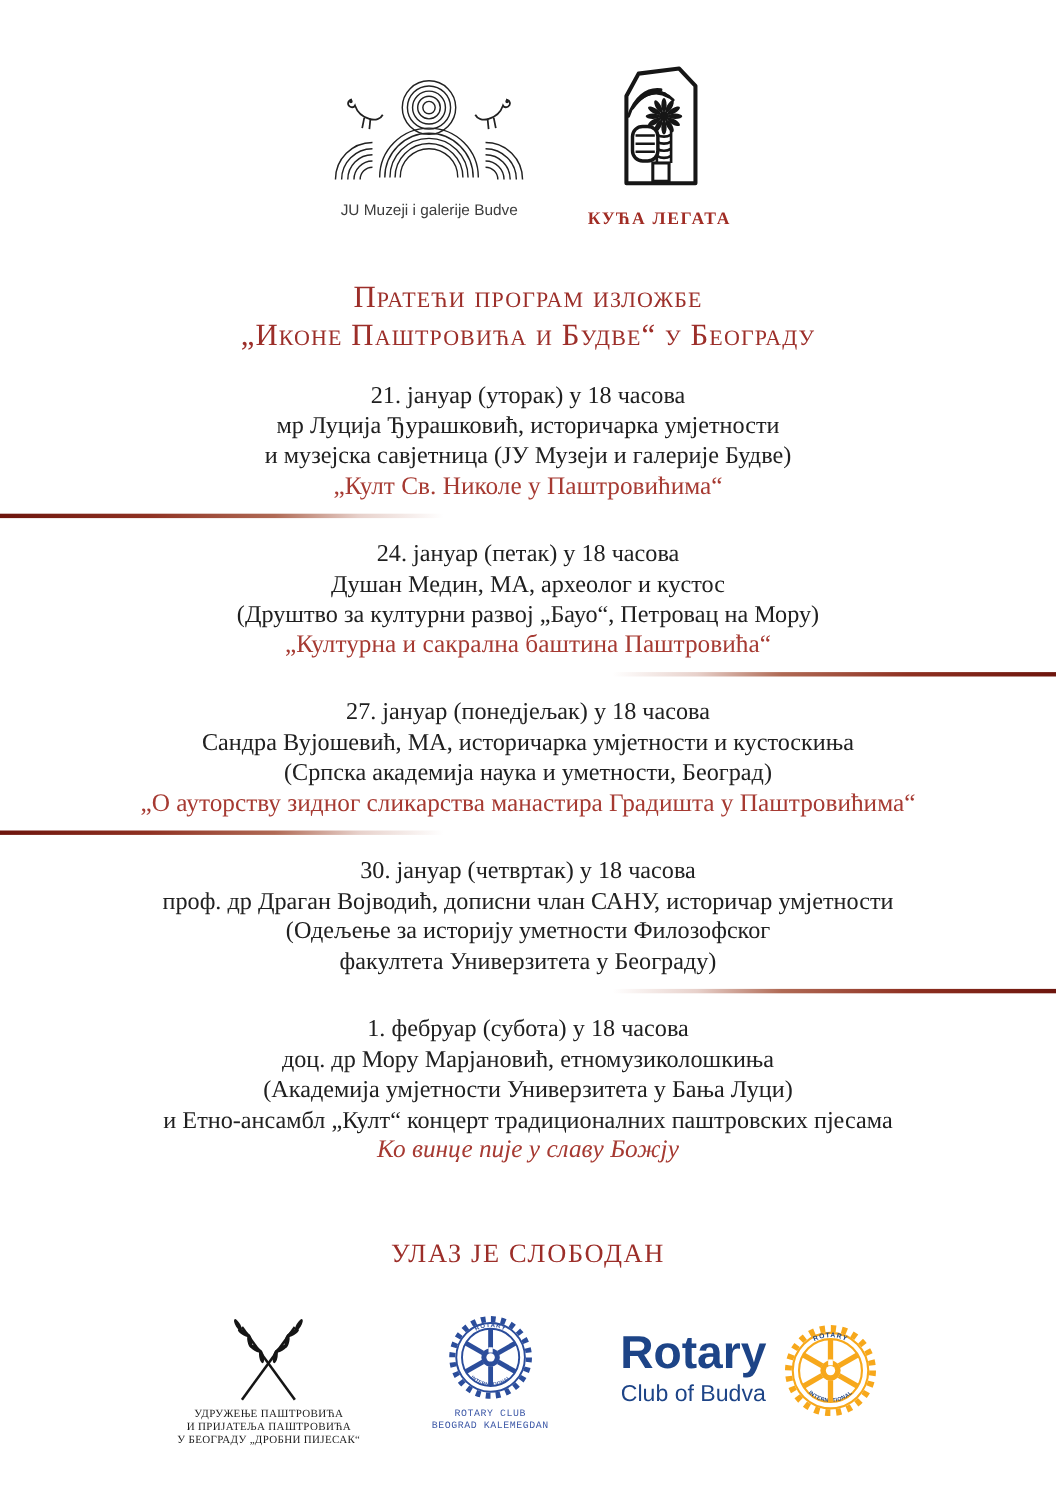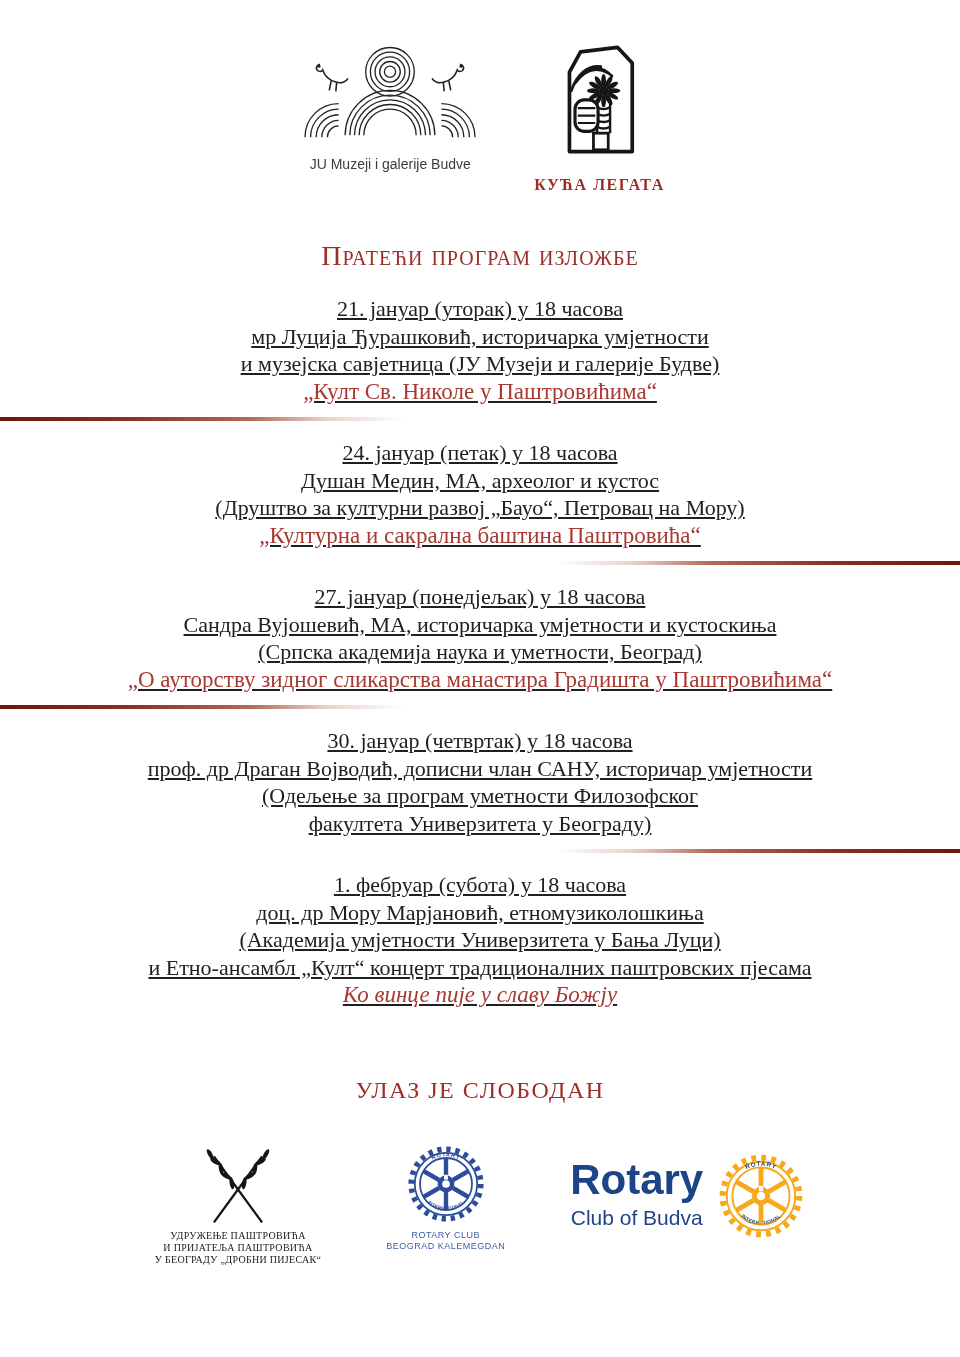--- a/index.html
+++ b/index.html
@@ -8,52 +8,52 @@
     width:960px; height:1357px;
     margin:0 auto;
     background:#ffffff;
     font-family:"Liberation Serif", serif;
     color:#202020;
     text-align:center;
     overflow:hidden;
   }
 
   
-  .top-logos { display:flex; justify-content:center; align-items:flex-start; gap:49px; padding-top:40px; }
+  .top-logos { display:flex; justify-content:center; align-items:center; gap:49px; padding-top:55px; }
   .logo-block { display:flex; flex-direction:column; align-items:center; }
   .muzeji-caption { font-family:"Liberation Sans", sans-serif; font-size:14px; color:#3c3c3c; margin-top:2px; }
   .legata-caption { font-size:16px; letter-spacing:1.5px; color:#a02c24; margin-top:18px; font-weight:bold; }
 
   
   .title { margin-top:44px;text-align:center; }
   .title-line {
     font-variant:small-caps;
     font-size:28px; line-height:35px;
     letter-spacing:1px;
     color:#9c2e29;
   }
 
   
-  .events { margin-top:22px;text-decoration:underline; }
+  .events { margin-top:22px; }
   .event { font-size:22px; line-height:27.5px; }
   .event .eline { color:#202020; }
   .event .etitle { color:#a63a32; font-size:23px; }
   .event .etitle.italic { font-style:italic; }
 
   .divider { height:4px; width:100%; margin:12px 0 18px 0; }
   .divider.left  { background:linear-gradient(to right, #6d150d 0%, #8f3122 14%, #b06a55 26%, rgba(187,123,106,0.35) 34%, rgba(190,130,110,0) 42%); }
   .divider.right { background:linear-gradient(to left,  #6d150d 0%, #8f3122 14%, #b06a55 26%, rgba(187,123,106,0.35) 34%, rgba(190,130,110,0) 42%); }
 
   
   .entrance { margin-top:68px; font-size:24px; letter-spacing:1.5px; color:#9c2e29; }
 
   
   .footer-logos { margin-top:40px; display:flex; justify-content:center; align-items:flex-start; gap:65px; }
   .assoc-caption { font-size:10px; line-height:12px; letter-spacing:0.3px; color:#1c1c1c; margin-top:4px; }
-  .beograd-caption { font-family:Liberation Sans, sans-serif; font-size:9px; line-height:11px; letter-spacing:0.5px; color:#3f5aa8; margin-top:6px; }
+  .beograd-caption { font-family:Liberation Mono, monospace; font-size:9px; line-height:11px; letter-spacing:0.5px; color:#3f5aa8; margin-top:6px; }
   .budva { display:flex; align-items:center; gap:14px; margin-top:8px; }
   .budva-text { font-family:"Liberation Sans", sans-serif; color:#1d4487; text-align:center; }
   .budva-name { font-size:42px; font-weight:bold; line-height:44px; }
   .budva-sub { font-size:21px; line-height:32px; }
   svg text { font-family:"Liberation Sans", sans-serif; }
 </style>
 </head>
 <body>
 
 <div class="page">
@@ -164,20 +164,21 @@
           <path d="M29 73 h19 M29 81 h19 M29 89 h19" fill="none" stroke="#161616" stroke-width="2.4"></path>
         </g>
         <rect x="46" y="100" width="16" height="18" fill="none" stroke="#161616" stroke-width="3"></rect>
       </svg>
       <div class="legata-caption">КУЋА ЛЕГАТА</div>
     </div>
   </div>
 
   <div class="title">
     <div class="title-line">Пратећи програм изложбе</div>
+    <div class="title-line">„Иконе Паштровића и Будве“ у Београду</div>
   </div>
 
   <section class="events">
 
     <div class="event">
       <div class="eline">21. јануар (уторак) у 18 часова</div>
       <div class="eline">мр Луција Ђурашковић, историчарка умјетности</div>
       <div class="eline">и музејска савјетница (ЈУ Музеји и галерије Будве)</div>
       <div class="etitle">„Култ Св. Николе у Паштровићима“</div>
     </div>
@@ -198,21 +199,21 @@
       <div class="eline">Сандра Вујошевић, МА, историчарка умјетности и кустоскиња</div>
       <div class="eline">(Српска академија наука и уметности, Београд)</div>
       <div class="etitle">„О ауторству зидног сликарства манастира Градишта у Паштровићима“</div>
     </div>
 
     <div class="divider left"></div>
 
     <div class="event">
       <div class="eline">30. јануар (четвртак) у 18 часова</div>
       <div class="eline">проф. др Драган Војводић, дописни члан САНУ, историчар умјетности</div>
-      <div class="eline">(Одељење за програм уметности Филозофског</div>
+      <div class="eline">(Одељење за историју уметности Филозофског</div>
       <div class="eline">факултета Универзитета у Београду)</div>
     </div>
 
     <div class="divider right"></div>
 
     <div class="event">
       <div class="eline">1. фебруар (субота) у 18 часова</div>
       <div class="eline">доц. др Мору Марјановић, етномузиколошкиња</div>
       <div class="eline">(Академија умјетности Универзитета у Бања Луци)</div>
       <div class="eline">и Етно-ансамбл „Култ“ концерт традиционалних паштровских пјесама</div>

